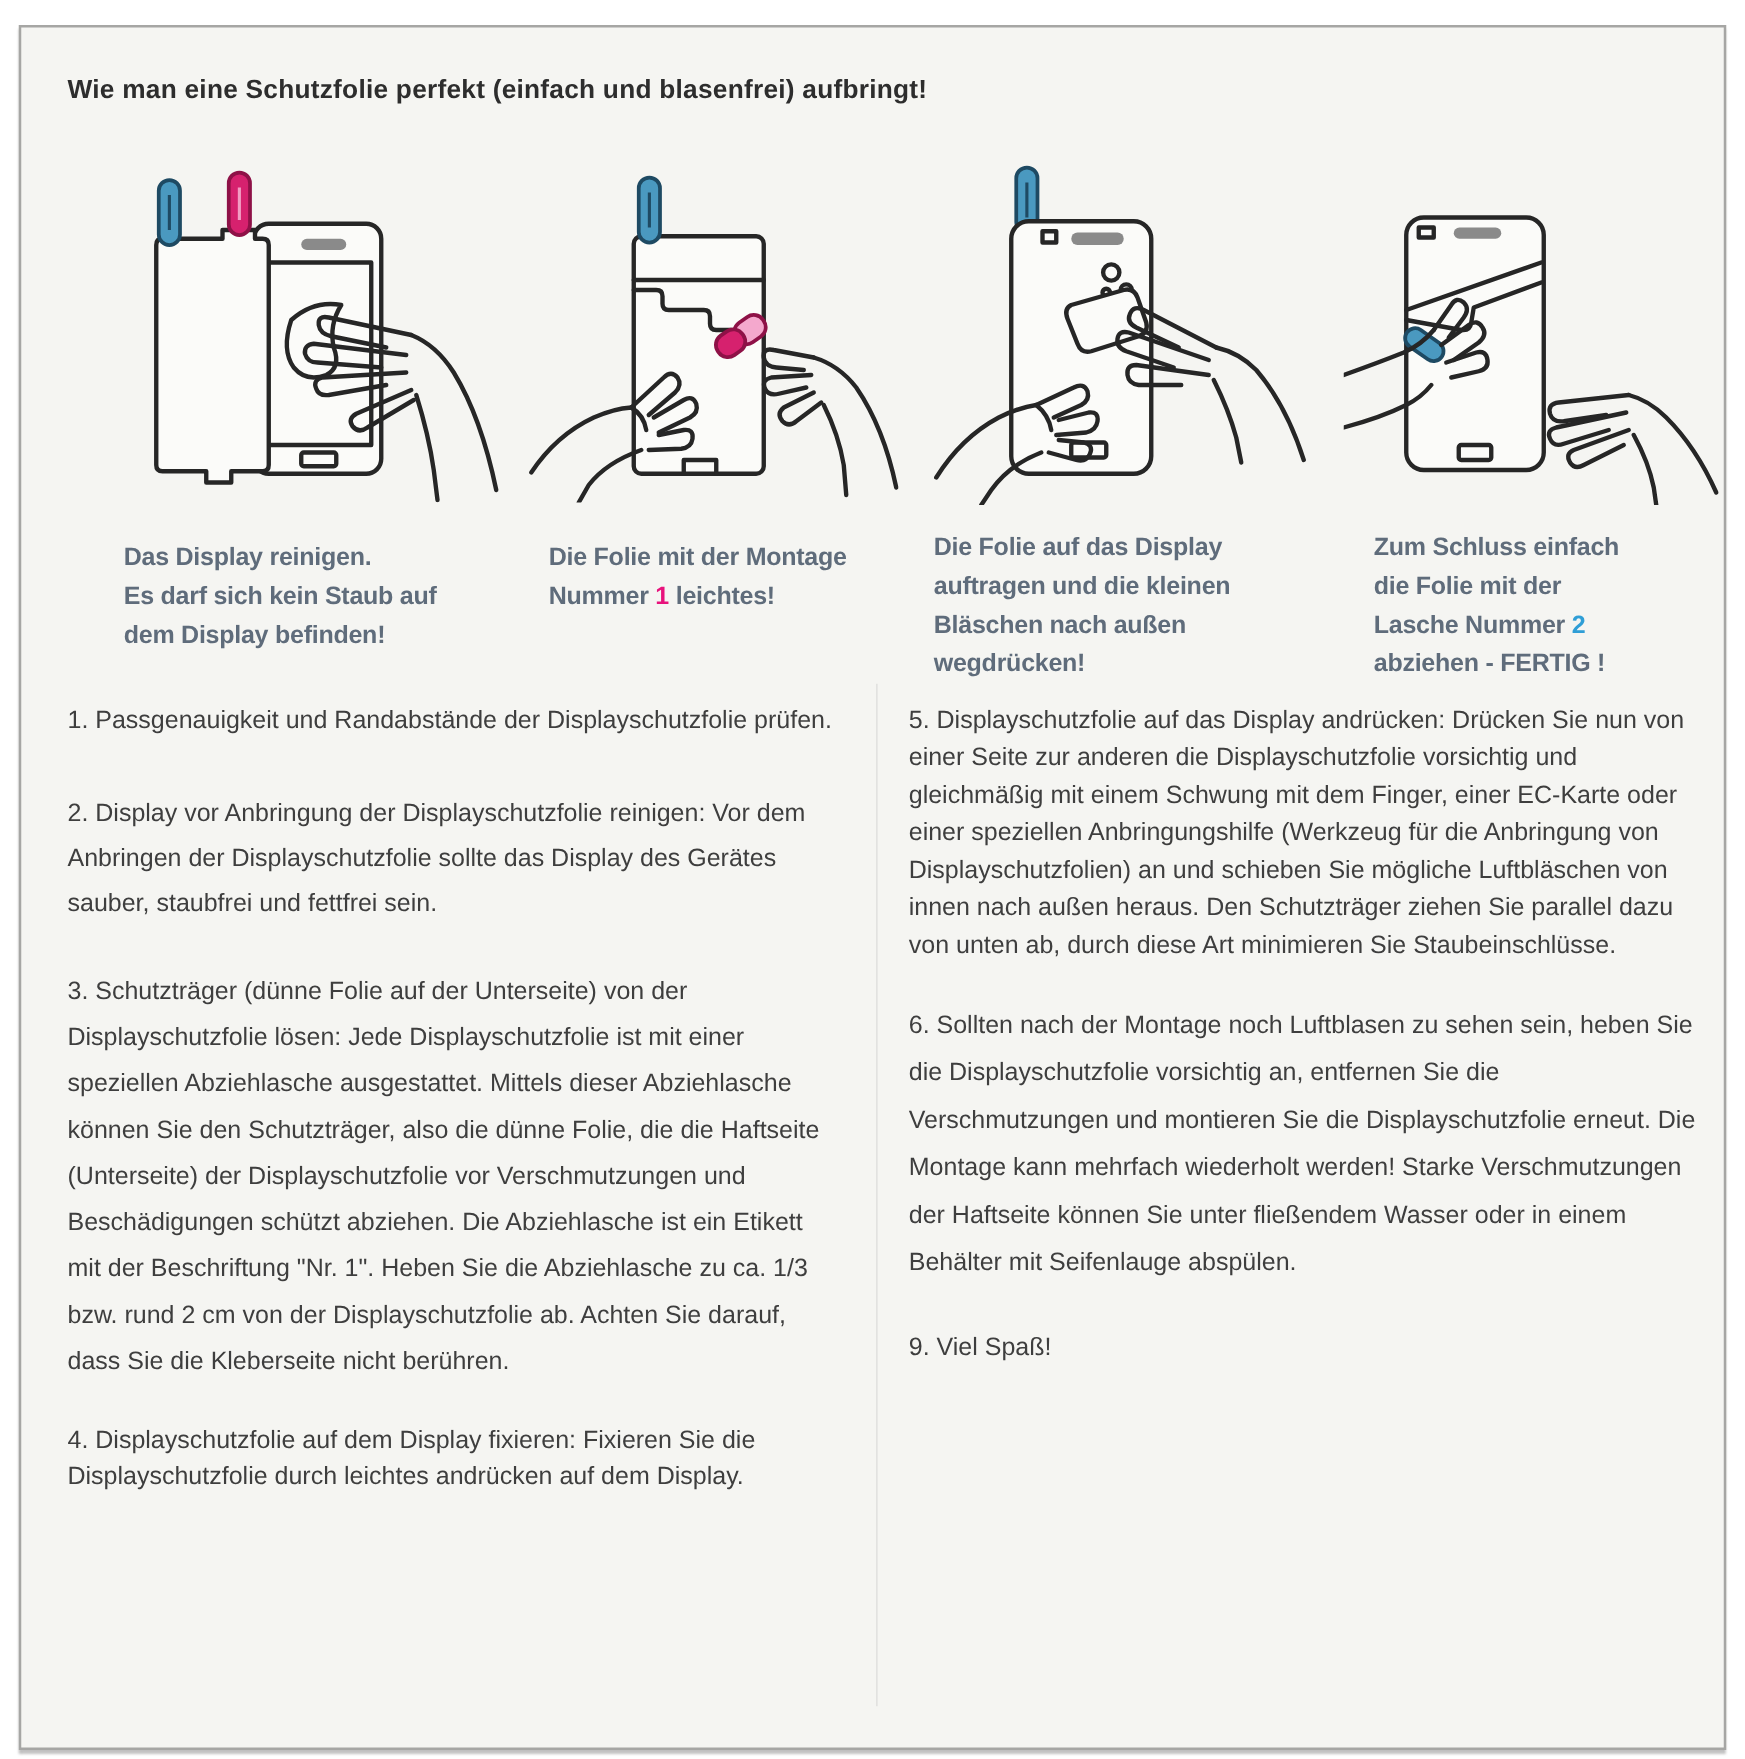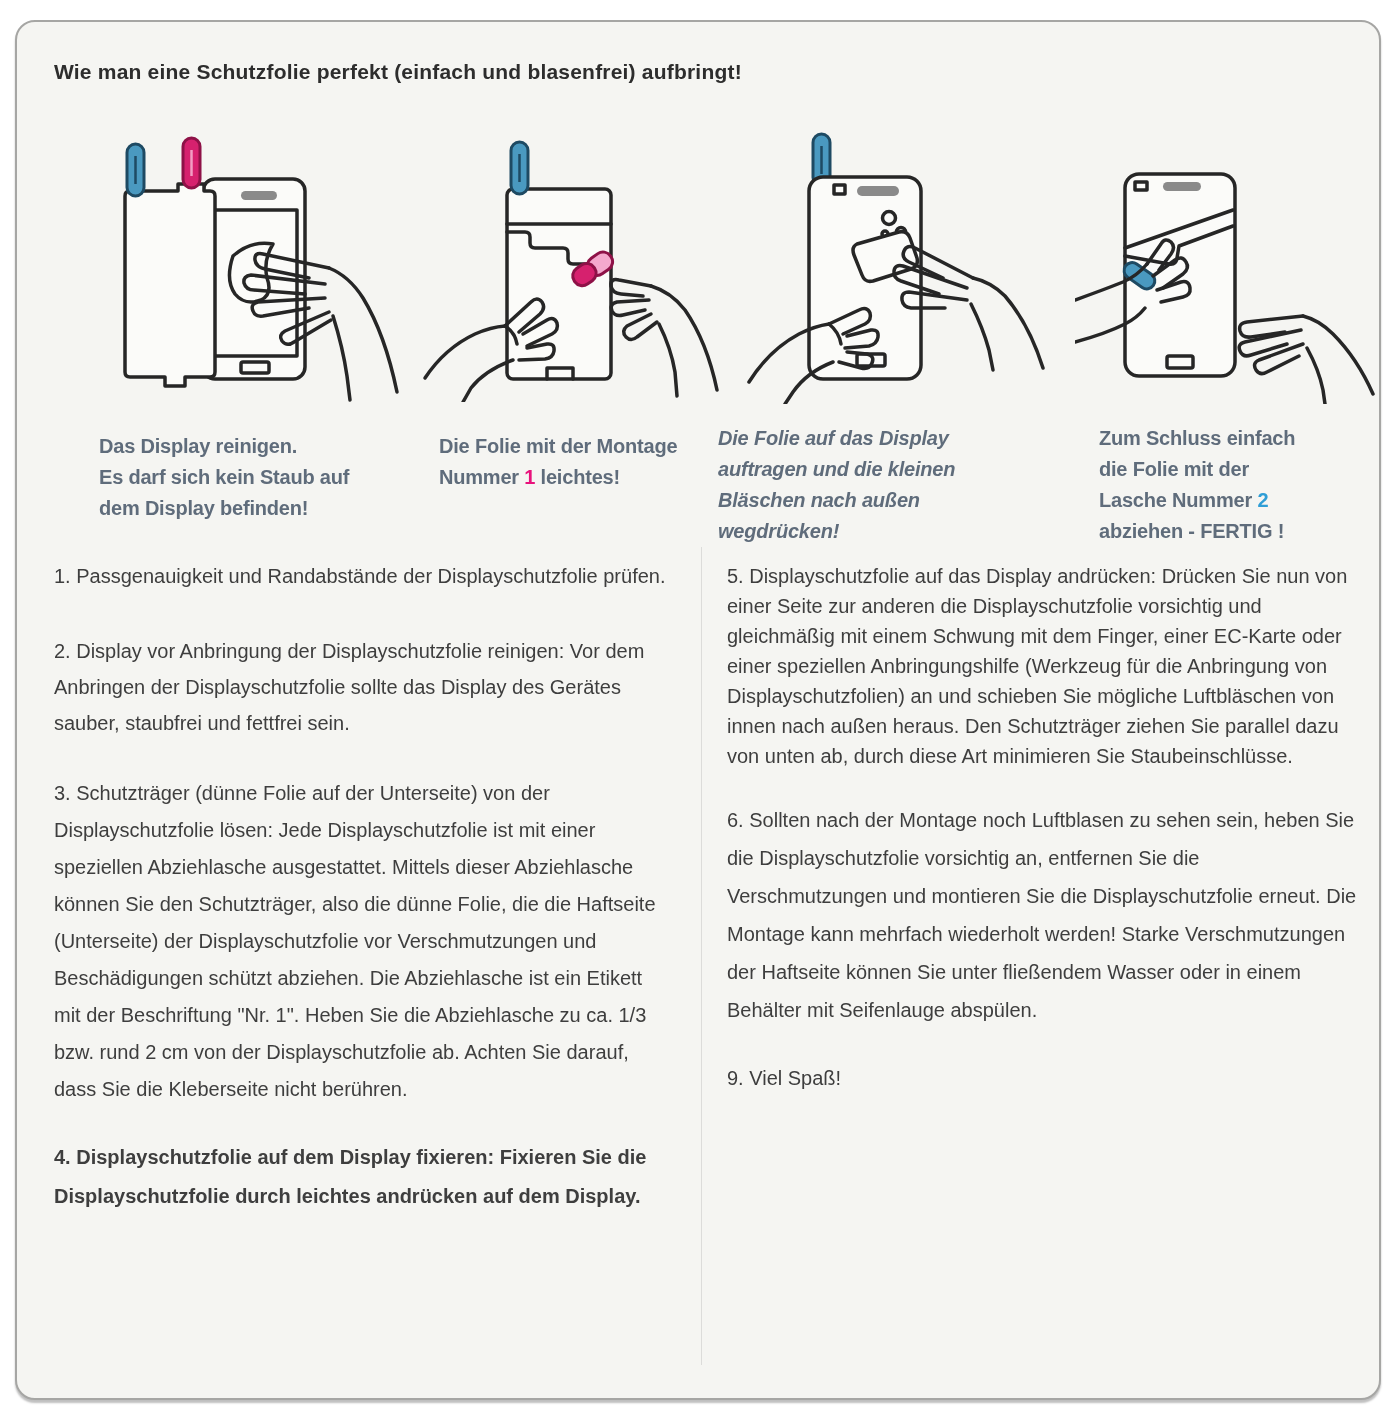--- a/index.html
+++ b/index.html
@@ -7,21 +7,21 @@
     margin: 0; padding: 0;
     background: #ffffff;
     font-family: "Liberation Sans", sans-serif;
   }
   .stage { position: relative; width: 1396px; height: 1407px; background:#fff; }
   .card {
     position: absolute; left: 15px; top: 20px;
     width: 1366px; height: 1380px;
     background: #f5f5f2;
     border: 2px solid #a6a6a4;
-    border-radius: 20px;
+    border-radius: 0;
     box-shadow: 0 3px 2px rgba(0,0,0,0.25);
   }
   .title {
     position: absolute; left: 37px; top: 38px;
     font-size: 21px; font-weight: bold; color: #2d2d2d;
     letter-spacing: 0.2px;
   }
   .fig-svg { position: absolute; }
   .fig-caption {
     position: absolute;
@@ -37,21 +37,21 @@
   .col-left  { left: 37px;  width: 618px; }
   .col-right { left: 710px; width: 634px; }
   .divider {
     position: absolute; left: 684px; top: 525px;
     width: 1px; height: 818px; background: #dcdcda;
   }
   .step { margin: 0 0 34px 0; font-size: 20px; color: #3e3e3e; }
   .lh-a { line-height: 30px; }
   .lh-b { line-height: 36px; }
   .lh-c { line-height: 37px; }
-  .lh-d { line-height: 39px; font-weight: bold; }
+  .lh-d { line-height: 29px; }
   .lh-e { line-height: 38px; }
   .mb-lg { margin-bottom: 42px; }
   .mb-md { margin-bottom: 30px; }
   svg .ln   { fill: none; stroke: #262626; stroke-width: 3.5; stroke-linecap: round; stroke-linejoin: round; }
   svg .fill-w { fill: #fbfbf9; stroke: #262626; stroke-width: 3.5; stroke-linejoin: round; }
   svg .slot { fill: #8a8a8a; stroke: none; }
 </style>
 </head>
 <body>
 
@@ -156,21 +156,21 @@
       </g>
       <g class="ln">
         <path d="M10,250 Q30,218 60,202 Q76,194 90,192"></path>
         <path d="M90,192 L120,178 Q128,174 131,181 Q133,188 126,192 L104,202"></path>
         <path d="M108,204 L132,198 Q140,197 139,205 Q138,212 130,214 L106,216"></path>
         <path d="M108,220 L128,222 Q136,224 133,231 Q130,238 122,236 L100,230"></path>
         <path d="M94,230 Q68,240 54,260 L46,272"></path>
         <path d="M90,192 Q100,200 102,212"></path>
       </g>
     </svg>
-    <div class="fig-caption" style="left:701px; top:370px;font-style:italic;">
+    <div class="fig-caption" style="left:730px; top:370px;">
       <span>Die Folie  auf das Display
 auftragen und die kleinen
 Bläschen nach außen
 wegdrücken!</span>
     </div>
 
     <svg class="fig-svg" style="left:1058px; top:110px;" width="300" height="272" viewBox="0 0 300 272">
       <g>
         <rect class="fill-w" x="50" y="42" width="110" height="202" rx="14"></rect>
         <rect class="ln" x="60" y="50" width="12" height="8"></rect>

